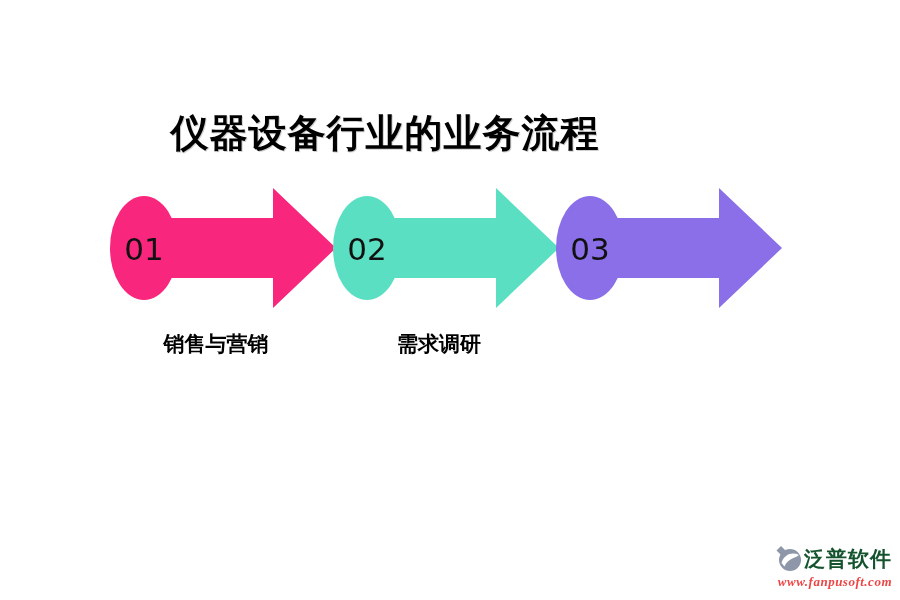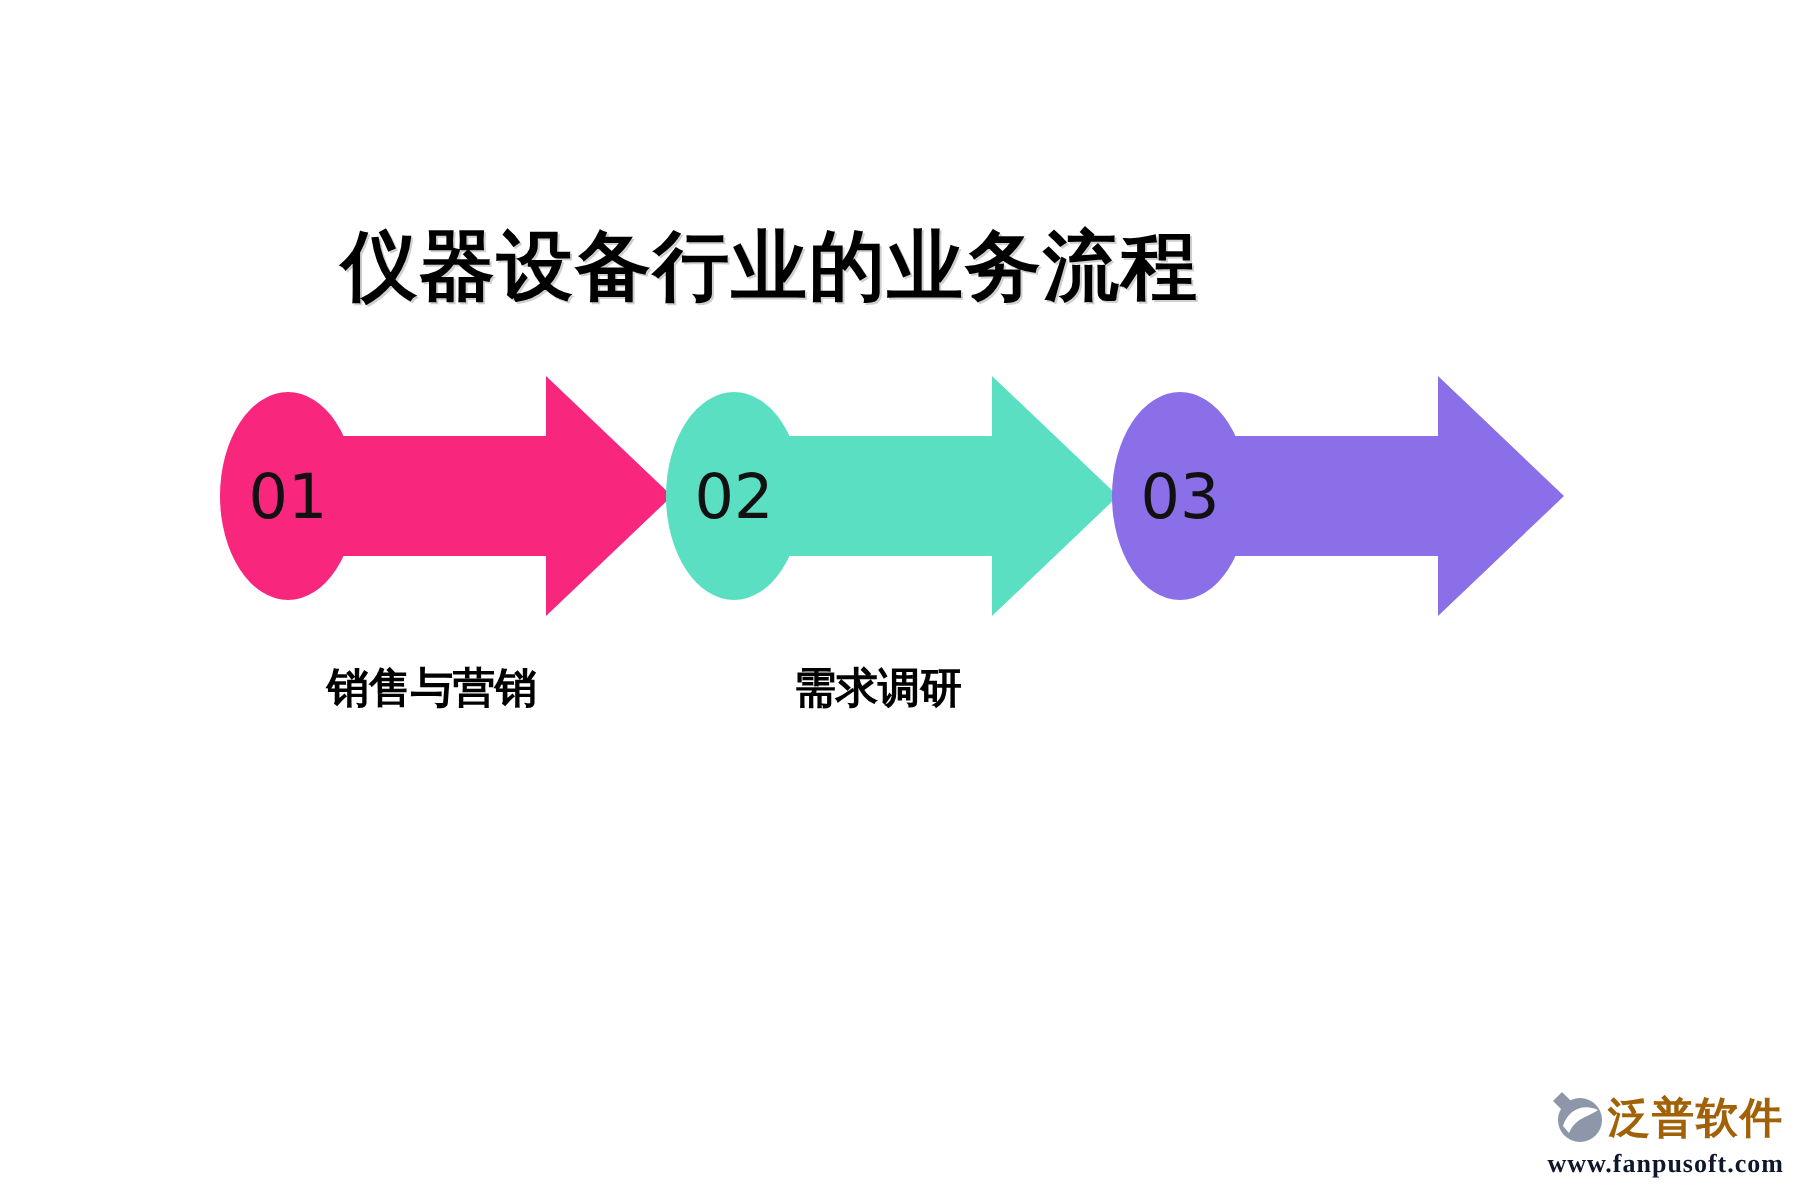--- a/index.html
+++ b/index.html
@@ -105,16 +105,16 @@
   </svg>
 </div>
 
 <div class="watermark">
   <div class="watermark-row">
     <svg width="26" height="26" viewBox="0 0 26 26" aria-hidden="true">
       <polygon points="5,0 9.5,4.5 5,9 0.5,4.5" fill="#8D97A9"></polygon>
       <circle cx="14" cy="14" r="11" fill="#8D97A9"></circle>
       <path d="M5.5,17 C8,8.5 16,5.5 23,9 C18.5,12.5 12,12.5 8.5,20.5 Z" fill="#ffffff"></path>
     </svg>
-    <span class="brand-text" style="color: #a16207;">泛普软件</span>
+    <span class="brand-text" style="color: #14532d;">泛普软件</span>
   </div>
-  <div class="watermark-url" style="color: #0f172a;">www.fanpusoft.com</div>
+  <div class="watermark-url" style="color: #ef4444; font-style: italic;">www.fanpusoft.com</div>
 </div>
 
 </body></html>

